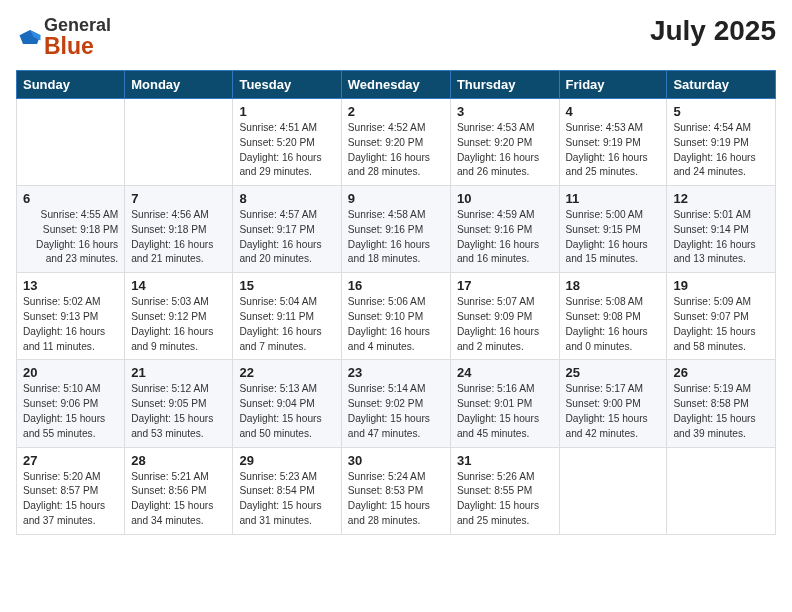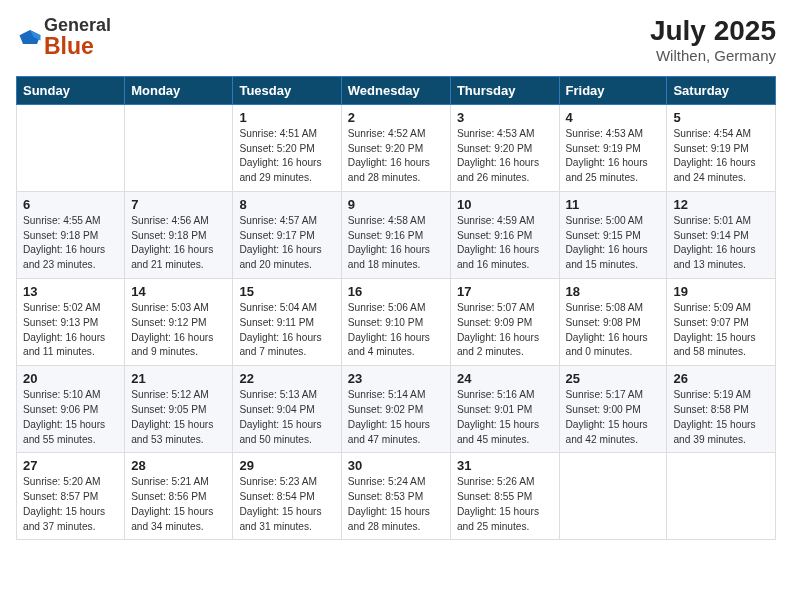--- a/index.html
+++ b/index.html
@@ -103,21 +103,20 @@
       <polygon points="8,24 24,24 28,14 16,8 4,14" fill="#1a6bbd"></polygon>
       <polygon points="16,8 28,14 28,20 20,16" fill="#2e8be0"></polygon>
     </svg>
     <div>
       <span class="logo-text-general">General</span><br>
       <span class="logo-text-blue">Blue</span>
     </div>
   </div>
   <div class="title-block">
     <div class="month-title">July 2025</div>
-    <div class="location-title">Wilthen, Germany</div>
   </div>
 </div>
 
 <table class="calendar">
   <thead>
     <tr>
     <th>Sunday</th>
         <th>Monday</th>
         <th>Tuesday</th>
         <th>Wednesday</th>
@@ -157,21 +156,21 @@
         <td>
           <div class="day-number">5</div>
           <div class="cell-content" style="white-space: pre-line;">Sunrise: 4:54 AM
 Sunset: 9:19 PM
 Daylight: 16 hours and 24 minutes.</div>
         </td>
       </tr>
       <tr>
         <td>
           <div class="day-number">6</div>
-          <div class="cell-content" style="white-space: pre-line;">Sunrise: 4:55 AM
+          <div class="cell-content" style="white-space: pre-line; text-align: right;">Sunrise: 4:55 AM
 Sunset: 9:18 PM
 Daylight: 16 hours and 23 minutes.</div>
         </td>
         <td>
           <div class="day-number">7</div>
           <div class="cell-content" style="white-space: pre-line;">Sunrise: 4:56 AM
 Sunset: 9:18 PM
 Daylight: 16 hours and 21 minutes.</div>
         </td>
         <td>

